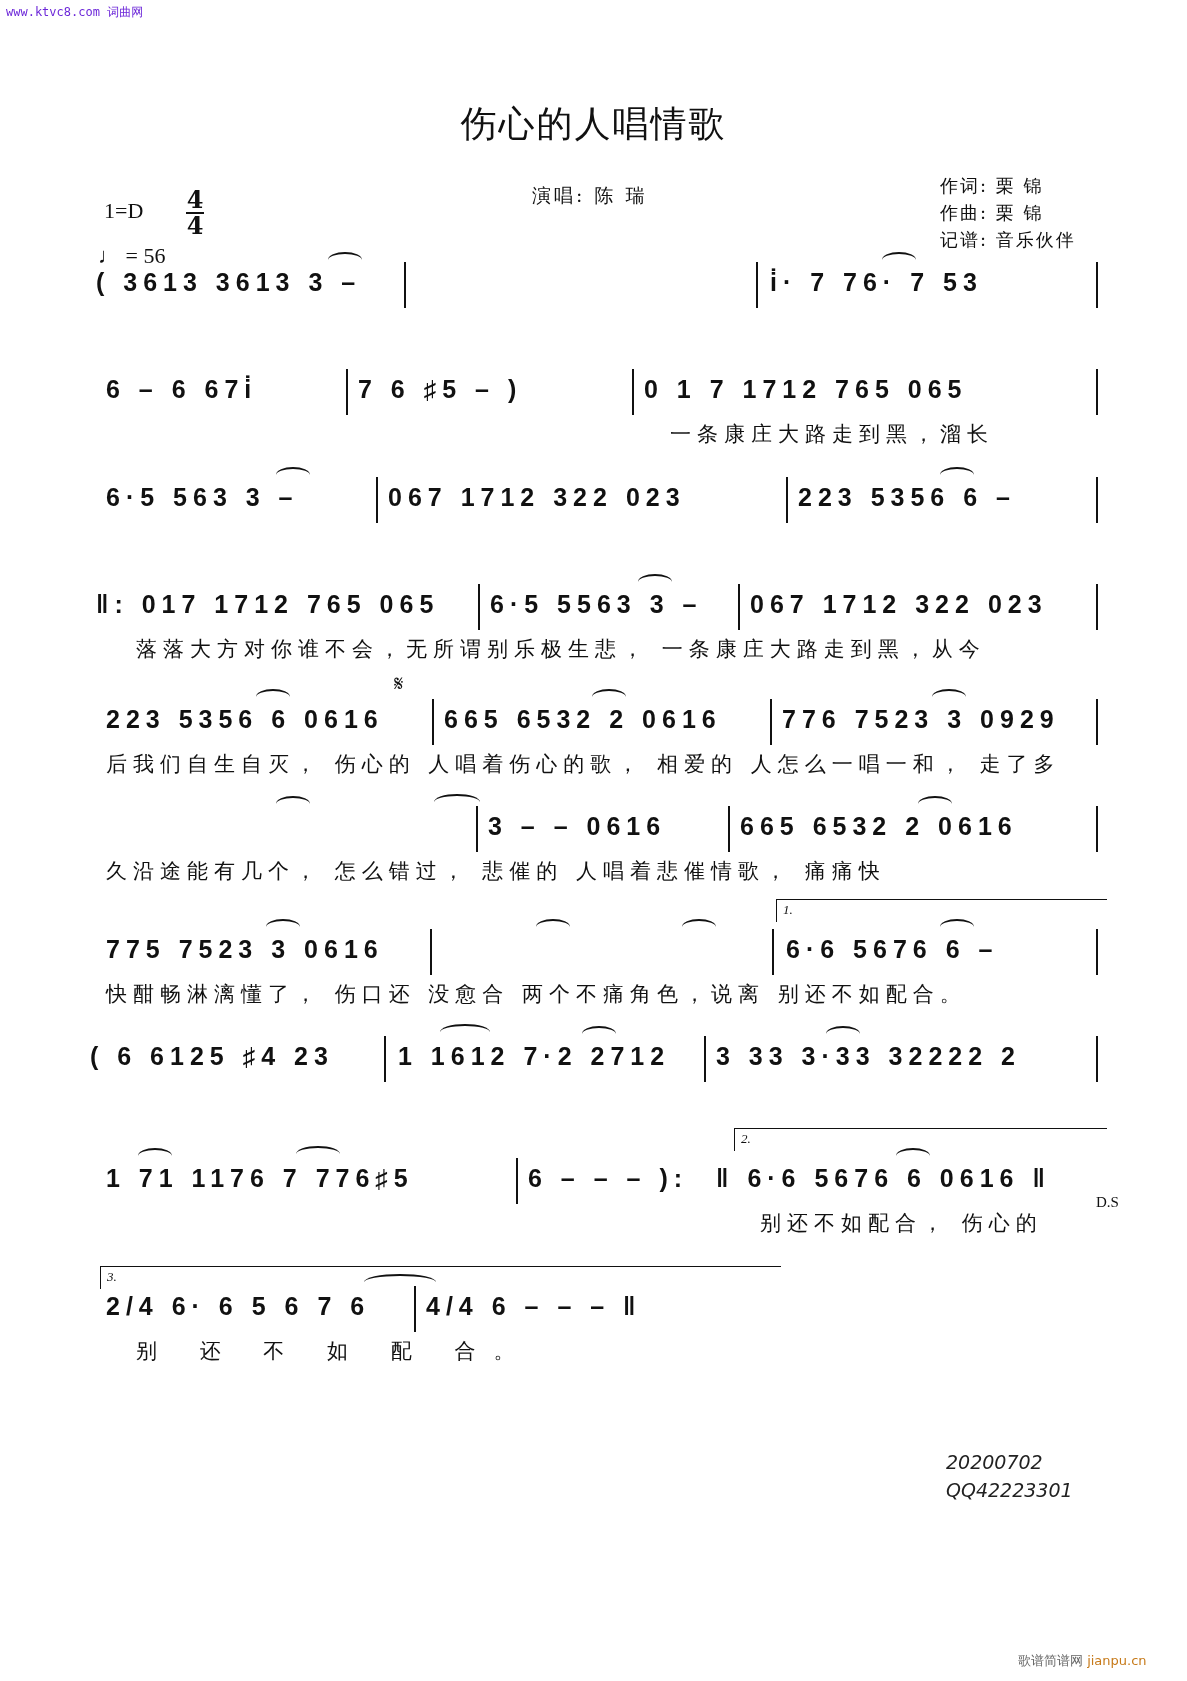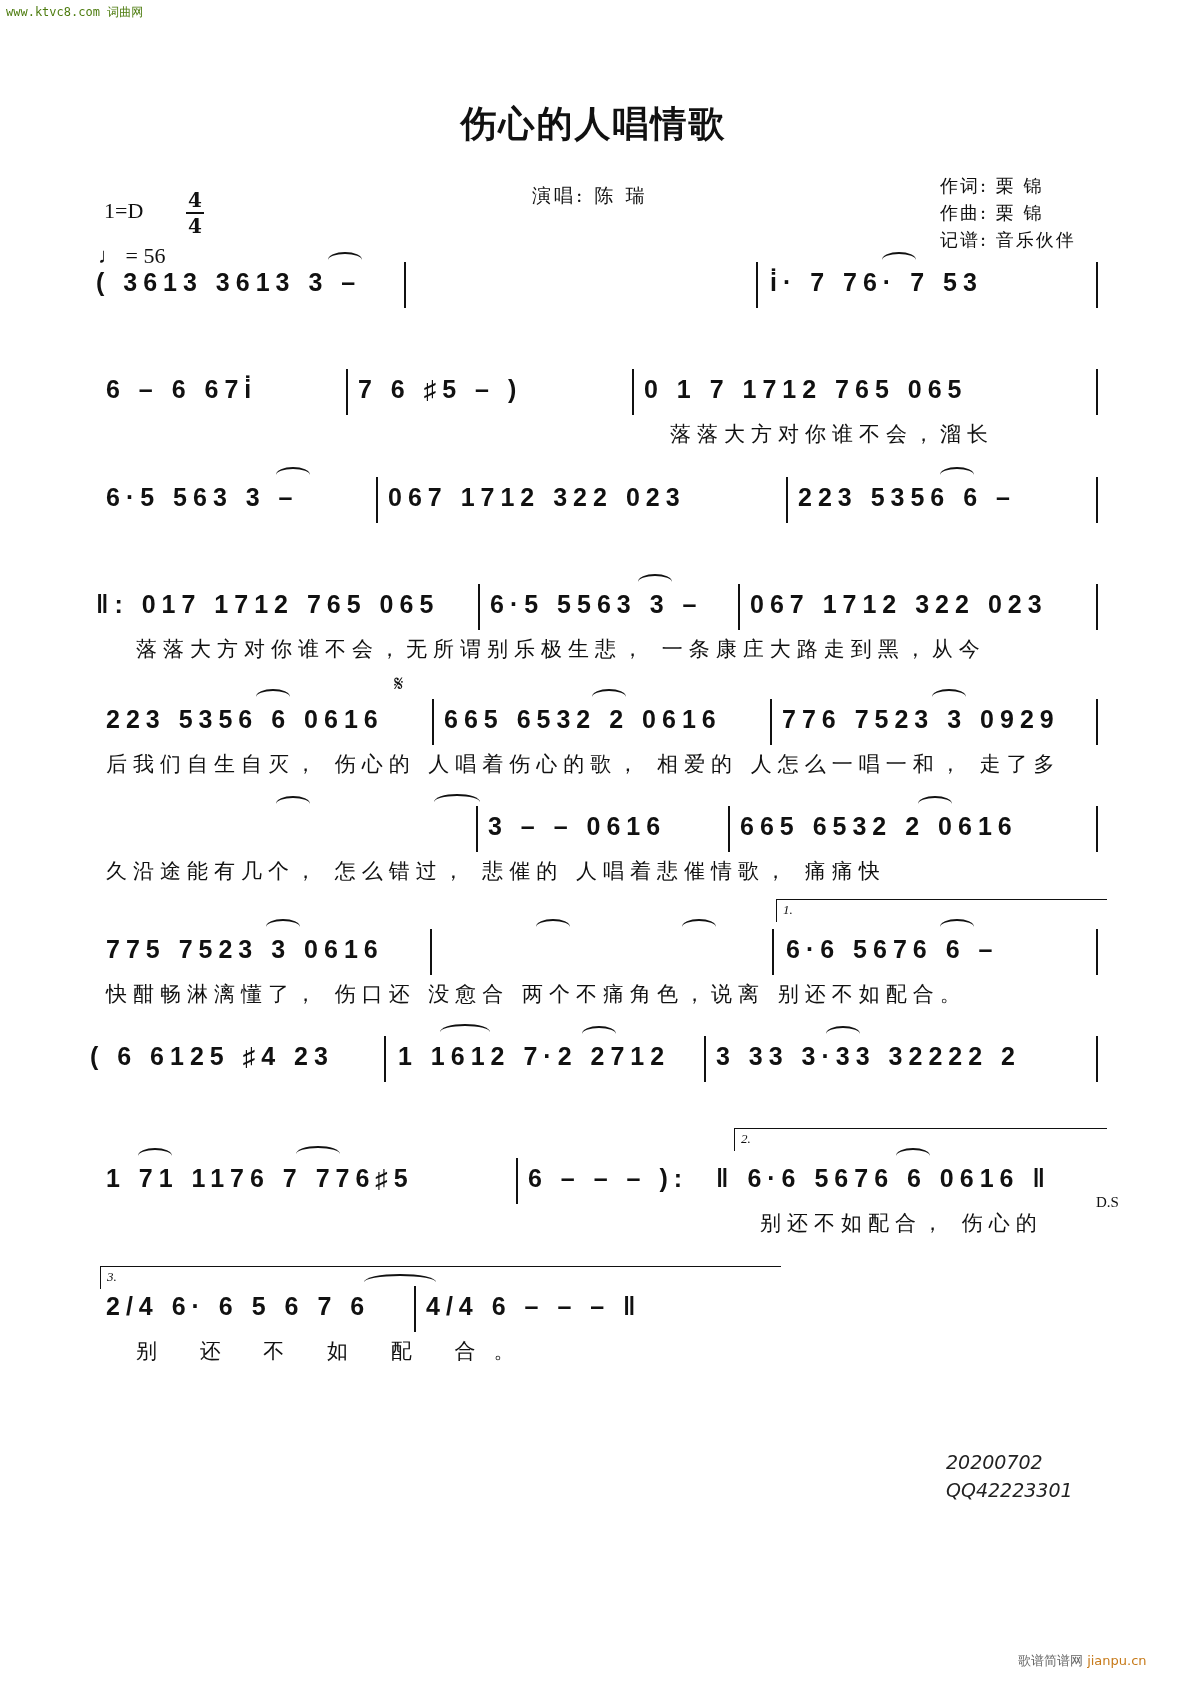--- a/index.html
+++ b/index.html
@@ -1,23 +1,23 @@
 <!DOCTYPE html>
 <html><head>
 <meta charset="utf-8">
 <style>
   html, body { margin:0; padding:0; background:#ffffff; }
   body { width:1187px; height:1681px; position:relative; overflow:hidden; color:#111; font-family:"DejaVu Sans", sans-serif; }
   .abs { position:absolute; }
-  .watermark-top { left:6px; top:4px; font-family:"DejaVu Sans Mono", monospace; font-size:12px; color:#4d7c0f; }
-  .title { left:0; width:1187px; top:100px; text-align:center; font-family:"DejaVu Serif", serif; font-weight:bold; font-size:36px; letter-spacing:2px; }
+  .watermark-top { left:6px; top:4px; font-family:"DejaVu Sans Mono", monospace; font-size:12px; color:#6d28d9; }
+  .title { left:0; width:1187px; top:100px; text-align:center; font-family:"DejaVu Serif", serif; font-weight:normal; font-size:36px; letter-spacing:2px; }
   .singer { left:532px; top:183px; font-family:"DejaVu Serif", serif; font-size:19px; letter-spacing:3px; }
   .credits { left:940px; top:172px; font-family:"DejaVu Serif", serif; font-size:18px; line-height:27px; letter-spacing:2px; }
   .key { left:104px; top:198px; font-family:"Liberation Serif", serif; font-size:22px; }
-  .timesig { left:186px; top:190px; font-family:"DejaVu Serif", serif; font-weight:bold; font-size:20px; line-height:20px; text-align:center; }
+  .timesig { left:186px; top:190px; font-family:"DejaVu Serif", serif; font-weight:bold; font-size:24px; line-height:20px; text-align:center; }
   .timesig .bar { display:block; border-top:2px solid #111; width:18px; margin:2px auto; }
   .tempo { left:98px; top:243px; font-family:"Liberation Serif", serif; font-size:22px; }
   .row { left:96px; width:1010px; height:40px; }
   .notes { font-family:"Liberation Sans", sans-serif; font-weight:bold; font-size:25px; letter-spacing:6px; white-space:nowrap; position:absolute; top:0; }
   .barline { position:absolute; width:2px; background:#111; height:46px; top:-6px; }
   .lyrics { font-family:"DejaVu Serif", serif; font-size:21px; letter-spacing:6px; white-space:nowrap; position:absolute; }
   .slur { position:absolute; width:34px; height:14px; border-top:2px solid #111; border-radius:50% 50% 0 0; }
   .volta { position:absolute; border-top:1.5px solid #111; border-left:1.5px solid #111; height:22px; }
   .volta span { font-family:"Liberation Serif", serif; font-style:italic; font-size:13px; position:absolute; left:6px; top:2px; }
   .segno { position:absolute; font-size:22px; font-family:"DejaVu Serif", serif; }
@@ -58,21 +58,21 @@
   <span class="slur" style="left:786px; top:-16px;"></span>
 </div>
 
 <div class="abs row" style="top:375px;">
   <span class="notes" style="left:10px;">6 – 6  67i̇</span>
   <span class="barline" style="left:250px;"></span>
   <span class="notes" style="left:262px;">7  6  ♯5 – )</span>
   <span class="barline" style="left:536px;"></span>
   <span class="notes" style="left:548px;">0 1 7 1712 765 065</span>
   <span class="barline" style="left:1000px;"></span>
-  <span class="lyrics" style="left:574px; top:45px;">落落大方对你谁不会，溜长</span>
+  <span class="lyrics" style="left:574px; top:45px;">一条康庄大路走到黑，溜长</span>
 </div>
 
 <div class="abs row" style="top:483px;">
   <span class="notes" style="left:10px;">6·5 563 3 –</span>
   <span class="barline" style="left:280px;"></span>
   <span class="notes" style="left:292px;">067 1712 322 023</span>
   <span class="barline" style="left:690px;"></span>
   <span class="notes" style="left:702px;">223 5356 6 –</span>
   <span class="barline" style="left:1000px;"></span>
   <span class="slur" style="left:180px; top:-16px;"></span>

